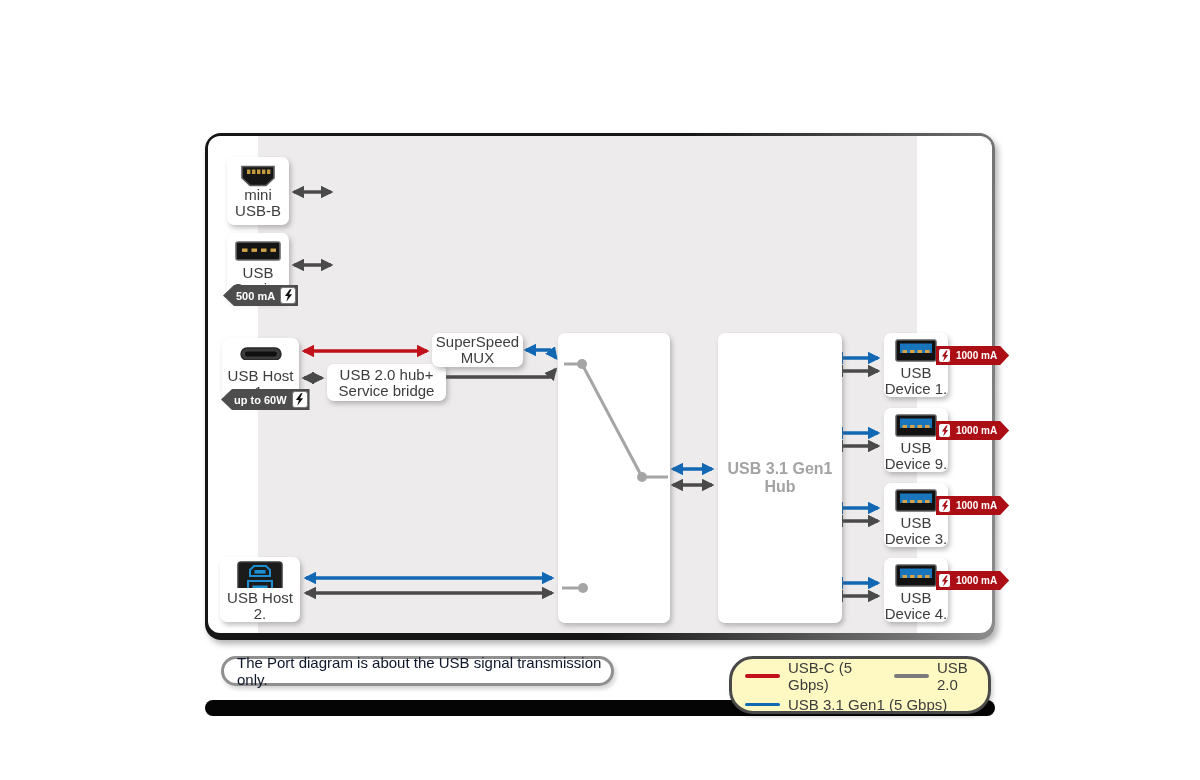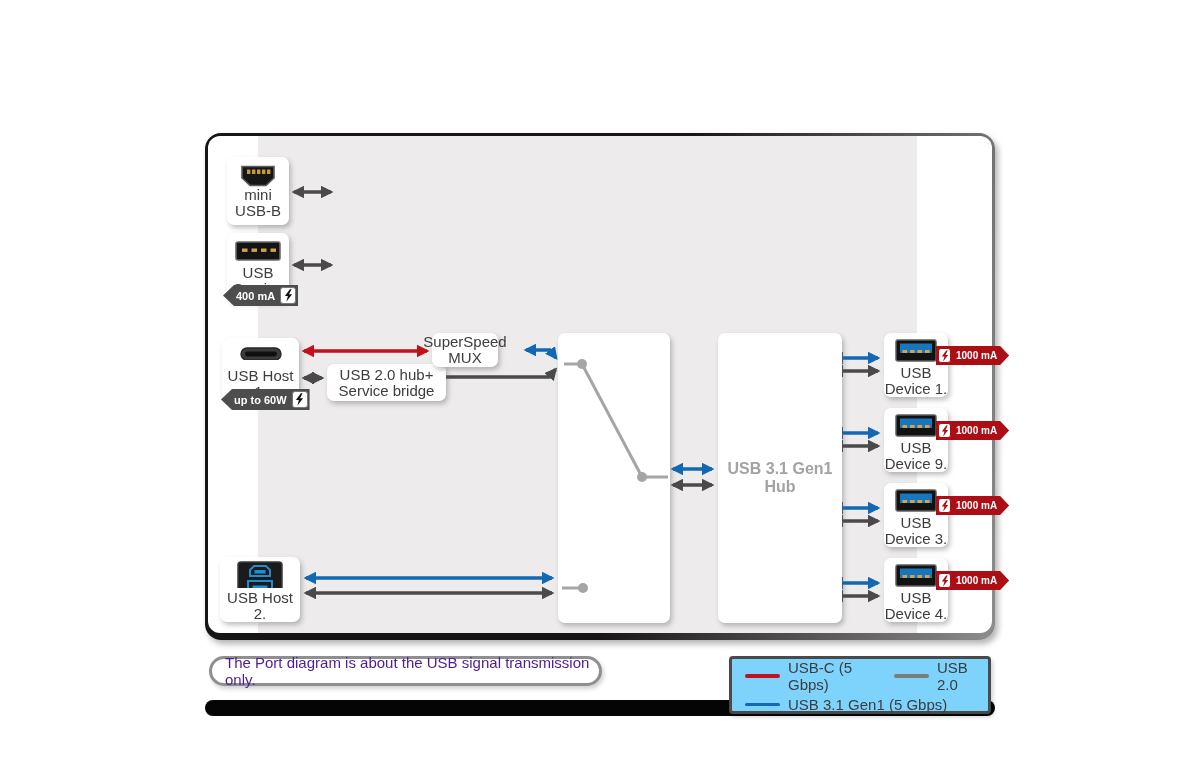--- a/index.html
+++ b/index.html
@@ -33,26 +33,26 @@
   .badge-gray { padding:0 2px 0 11px;
     clip-path:polygon(0 50%, 11px 0, 100% 0, 100% 100%, 11px 100%); }
   .badge-red { height:19px; padding:0 10px 0 2px; font-size:10px;
     clip-path:polygon(0 0, calc(100% - 9px) 0, 100% 50%, calc(100% - 9px) 100%, 0 100%); }
   .bolt-box { display:flex; align-items:center; justify-content:center;
               width:16px; height:17px; background:#fff; border:1.5px solid #777; border-radius:3px; margin-left:3px; }
   .bolt-box-red { width:13px; height:15px; border-color:#ab0e15; margin:0 3px 0 0; }
   .badge-txt { padding:0 2px; }
 
   
-  .note-pill { position:absolute; left:209px; top:656px; width:393px; height:30px;
+  .note-pill { position:absolute; left:221px; top:656px; width:393px; height:30px;
                background:#fff; border:3px solid #8f8f8f; border-radius:15px;
                display:flex; align-items:center; padding-left:13px;
-               font-size:15px; color:#4c1d95; box-shadow:2px 3px 4px rgba(0,0,0,.18); }
+               font-size:15px; color:#0f172a; box-shadow:2px 3px 4px rgba(0,0,0,.18); }
   .legend { position:absolute; left:729px; top:656px; width:262px; height:58px;
-            background:#7dd3fc; border:3px solid #4a4a4a; border-radius:4px;
+            background:#fef9c3; border:3px solid #4a4a4a; border-radius:24px;
             padding:7px 8px 5px 13px; display:flex; flex-direction:column; justify-content:center; gap:3px;
             box-shadow:2px 3px 4px rgba(0,0,0,.18); z-index:6; }
   .legend-row { display:flex; align-items:center; gap:8px; font-size:15px; color:#3c3c3c; }
   .swatch { width:35px; height:3.5px; border-radius:2px; flex:0 0 auto; }
   .swatch2 { margin-left:14px; }
   .divider-bar { position:absolute; left:205px; top:700px; width:790px; height:16px;
                  background:#050505; border-radius:8px; z-index:1; }
 </style>
 </head>
 <body>
@@ -146,21 +146,21 @@
     <div class="lbl" style="margin-top:8px">USB Host 1.</div>
   </div>
 
   <div class="node" style="left:327px; top:364px; width:119px; height:37px; justify-content:center;">
     <div class="lbl lbl-sm">
       <div>USB 2.0 hub+</div>
       <div>Service bridge</div>
     </div>
   </div>
 
-  <div class="node" style="left:432px; top:333px; width:66px; height:34px; justify-content:center;">
+  <div class="node" style="left:432px; top:333px; width:91px; height:34px; justify-content:center;">
     <div class="lbl lbl-sm">
       <div>SuperSpeed</div>
       <div>MUX</div>
     </div>
   </div>
 
   <div class="node" style="left:558px; top:333px; width:112px; height:290px;">
     <svg width="112" height="290" style="position:absolute; left:0; top:0;">
       <g stroke="#a5a5a5" stroke-width="3" fill="#a5a5a5">
         <line x1="6" y1="31" x2="22" y2="31"></line>
@@ -254,21 +254,21 @@
           <rect x="30" y="11" width="4.6" height="3"></rect>
         </g>
     </svg>
     <div class="lbl lbl-sm" style="margin-top:3px">
       <div>USB</div>
       <div>Device 4.</div>
     </div>
   </div>
 
   <div class="badge badge-gray" style="left: 223px; top: 285px; background: rgb(77, 77, 77);">
-    <span class="badge-txt">400 mA</span>
+    <span class="badge-txt">500 mA</span>
     <span class="bolt-box">
       <svg width="9" height="13" viewBox="0 0 10 14">
           <polygon points="6.5,0 1,7.5 4.3,7.5 2.6,14 9,5.6 5.6,5.6 8.4,0" fill="#111"></polygon>
         </svg>
     </span>
   </div>
   <div class="badge badge-gray" style="left: 221px; top: 389px; background: rgb(77, 77, 77);">
     <span class="badge-txt">up to 60W</span>
     <span class="bolt-box">
       <svg width="9" height="13" viewBox="0 0 10 14">

